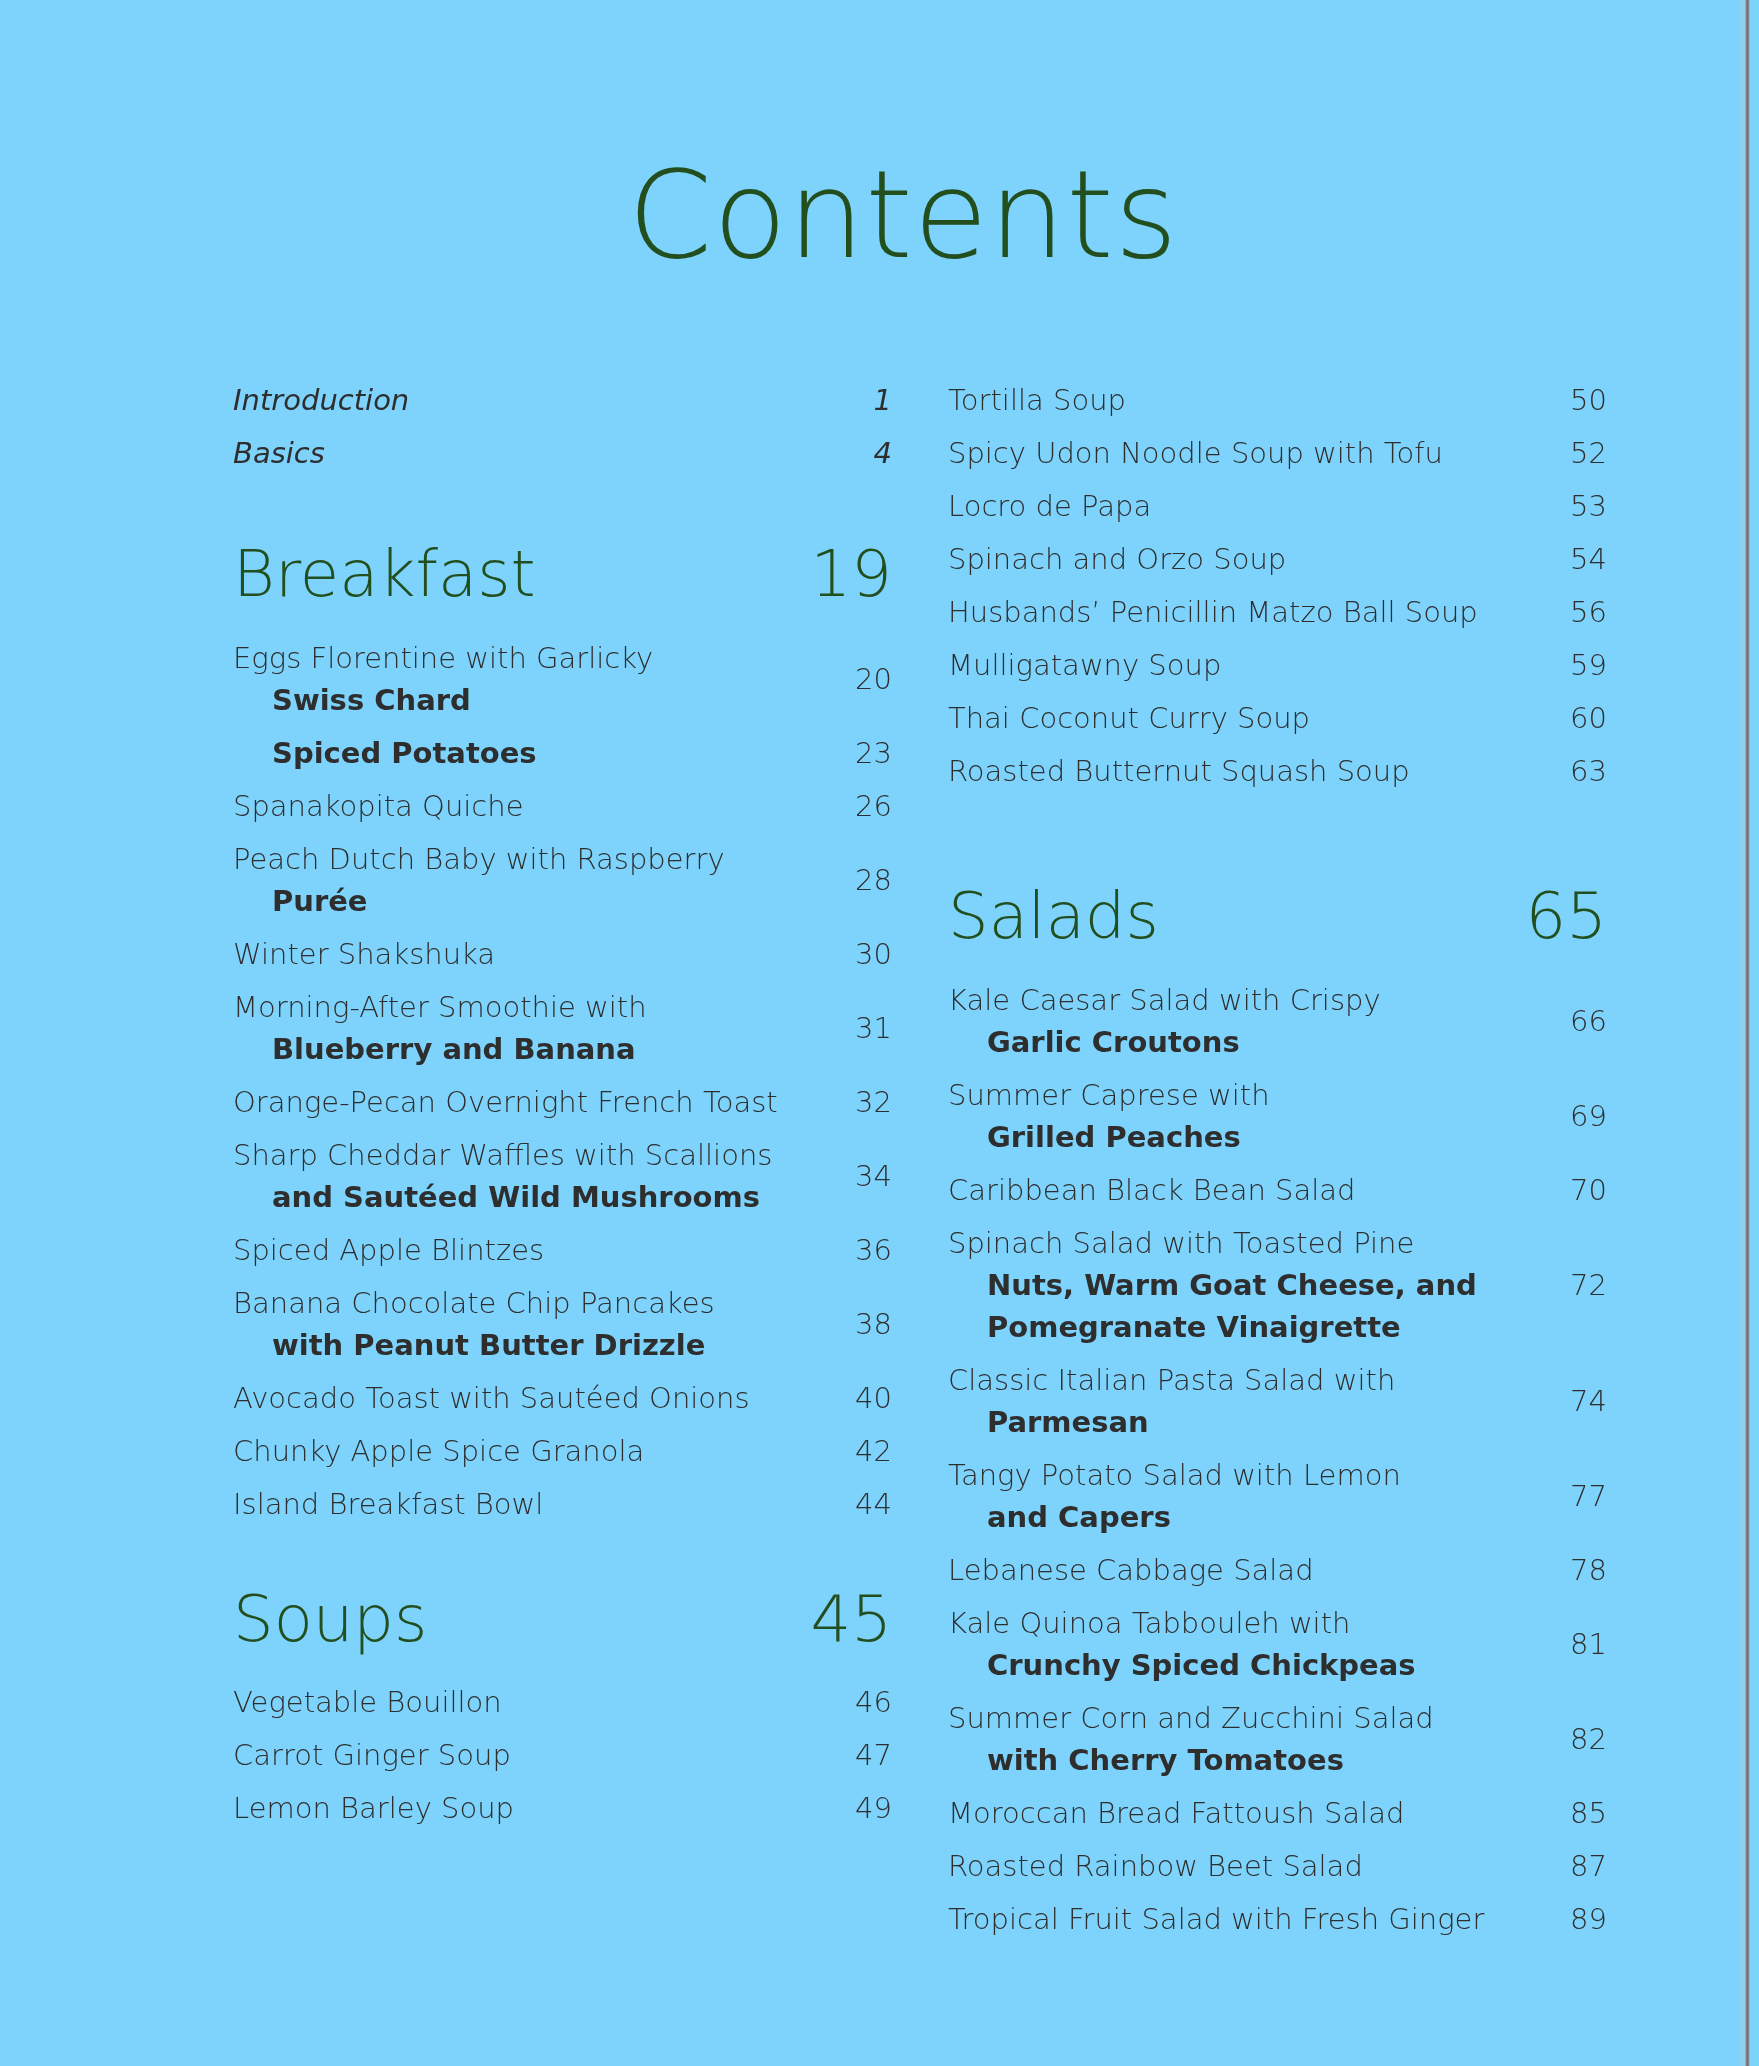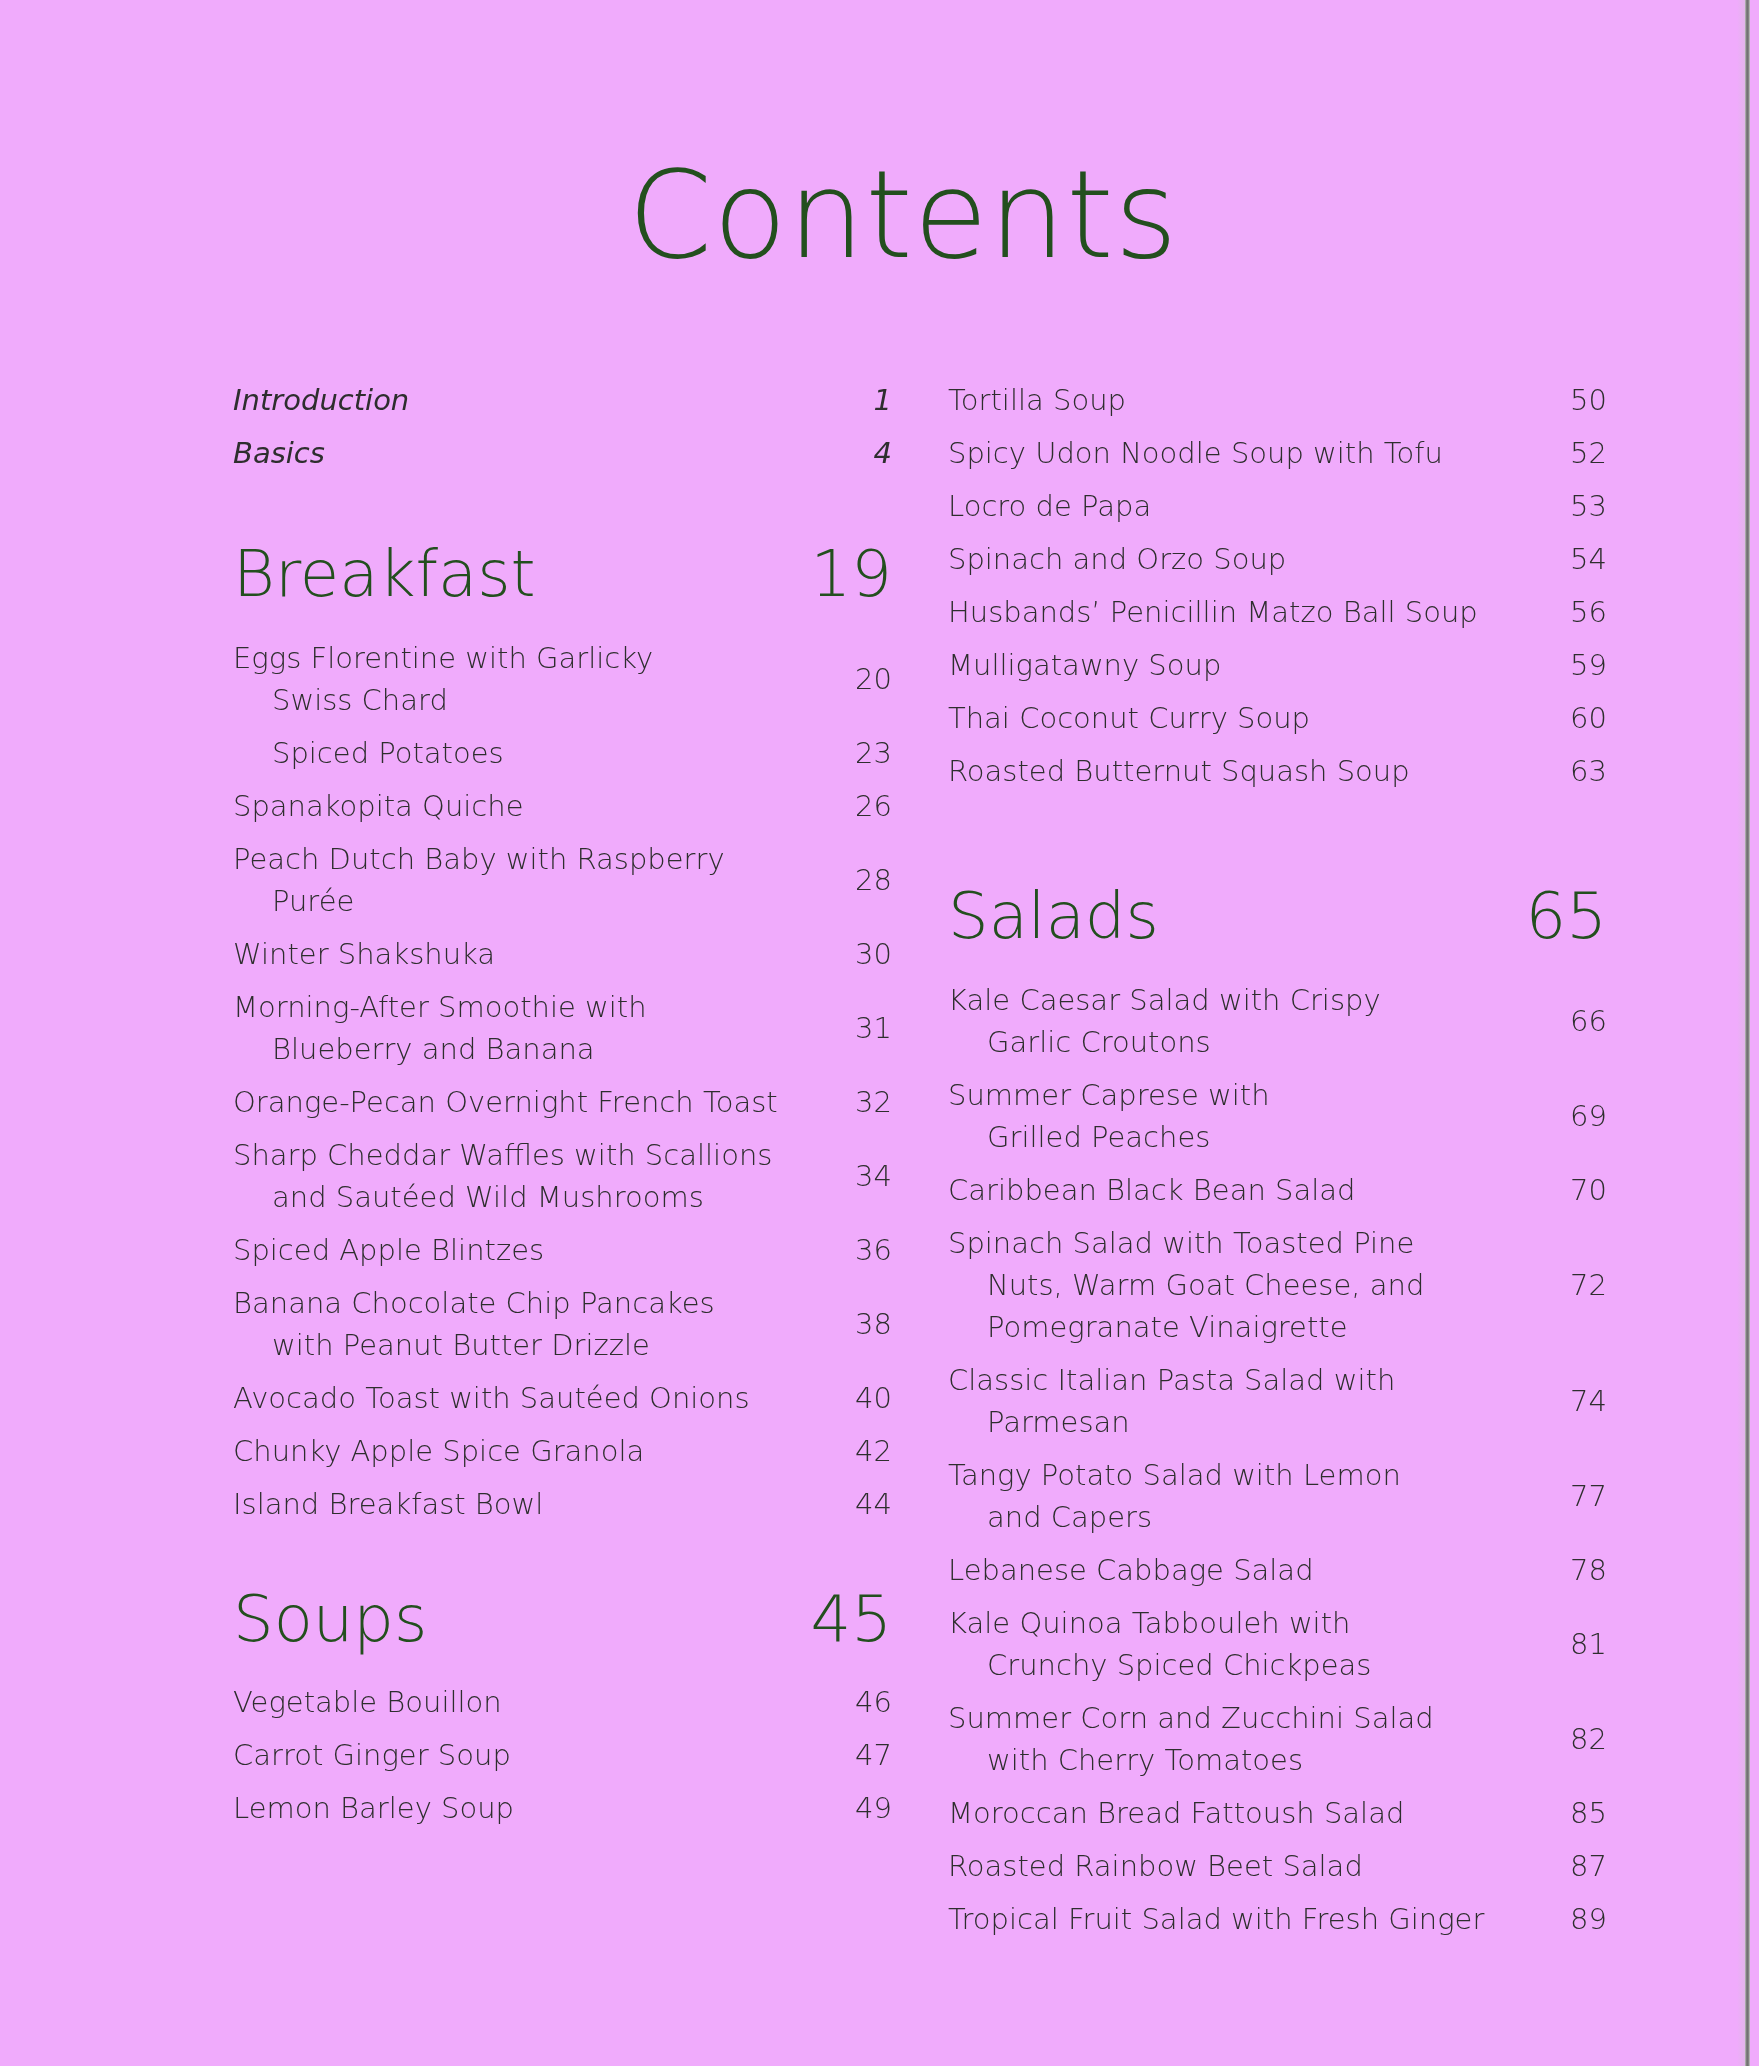--- a/index.html
+++ b/index.html
@@ -12,21 +12,21 @@
       height: 2066px;
       position: relative;
       overflow: hidden;
       font-family: "DejaVu Sans", "Liberation Sans", sans-serif;
       color: #2b2b2b;
     }
     .page {
       position: absolute;
       left: 0; top: 0;
       width: 1759px; height: 2066px;
-      background: #f0abfc;
+      background: #7dd3fc;
     }
     .binding-edge {
       position: absolute;
       top: 0;
       left: 1745px;
       width: 4.7px;
       height: 2066px;
       background: linear-gradient(to right, #bdbdbd, #6a6a6a 40%, #8a8a8a 80%, #d8d8d8);
     }
     .binding-shadow {
@@ -68,21 +68,21 @@
       line-height: 42px;
       margin-bottom: 11px;
       color: #2e2e2e;
       font-weight: 300;
     }
     .entry .title-text {
       flex: 1;
       padding-right: 31px;
     }
     .entry .title-text .line { display: block; }
-    .entry .title-text .line.cont { padding-left: 39px; }
+    .entry .title-text .line.cont { padding-left: 39px; font-weight: bold; }
     .entry .pg {
       min-width: 54px;
       text-align: right;
     }
     .entry.italic { font-style: italic; }
 
     .section-head {
       display: flex;
       justify-content: space-between;
       align-items: flex-end;

